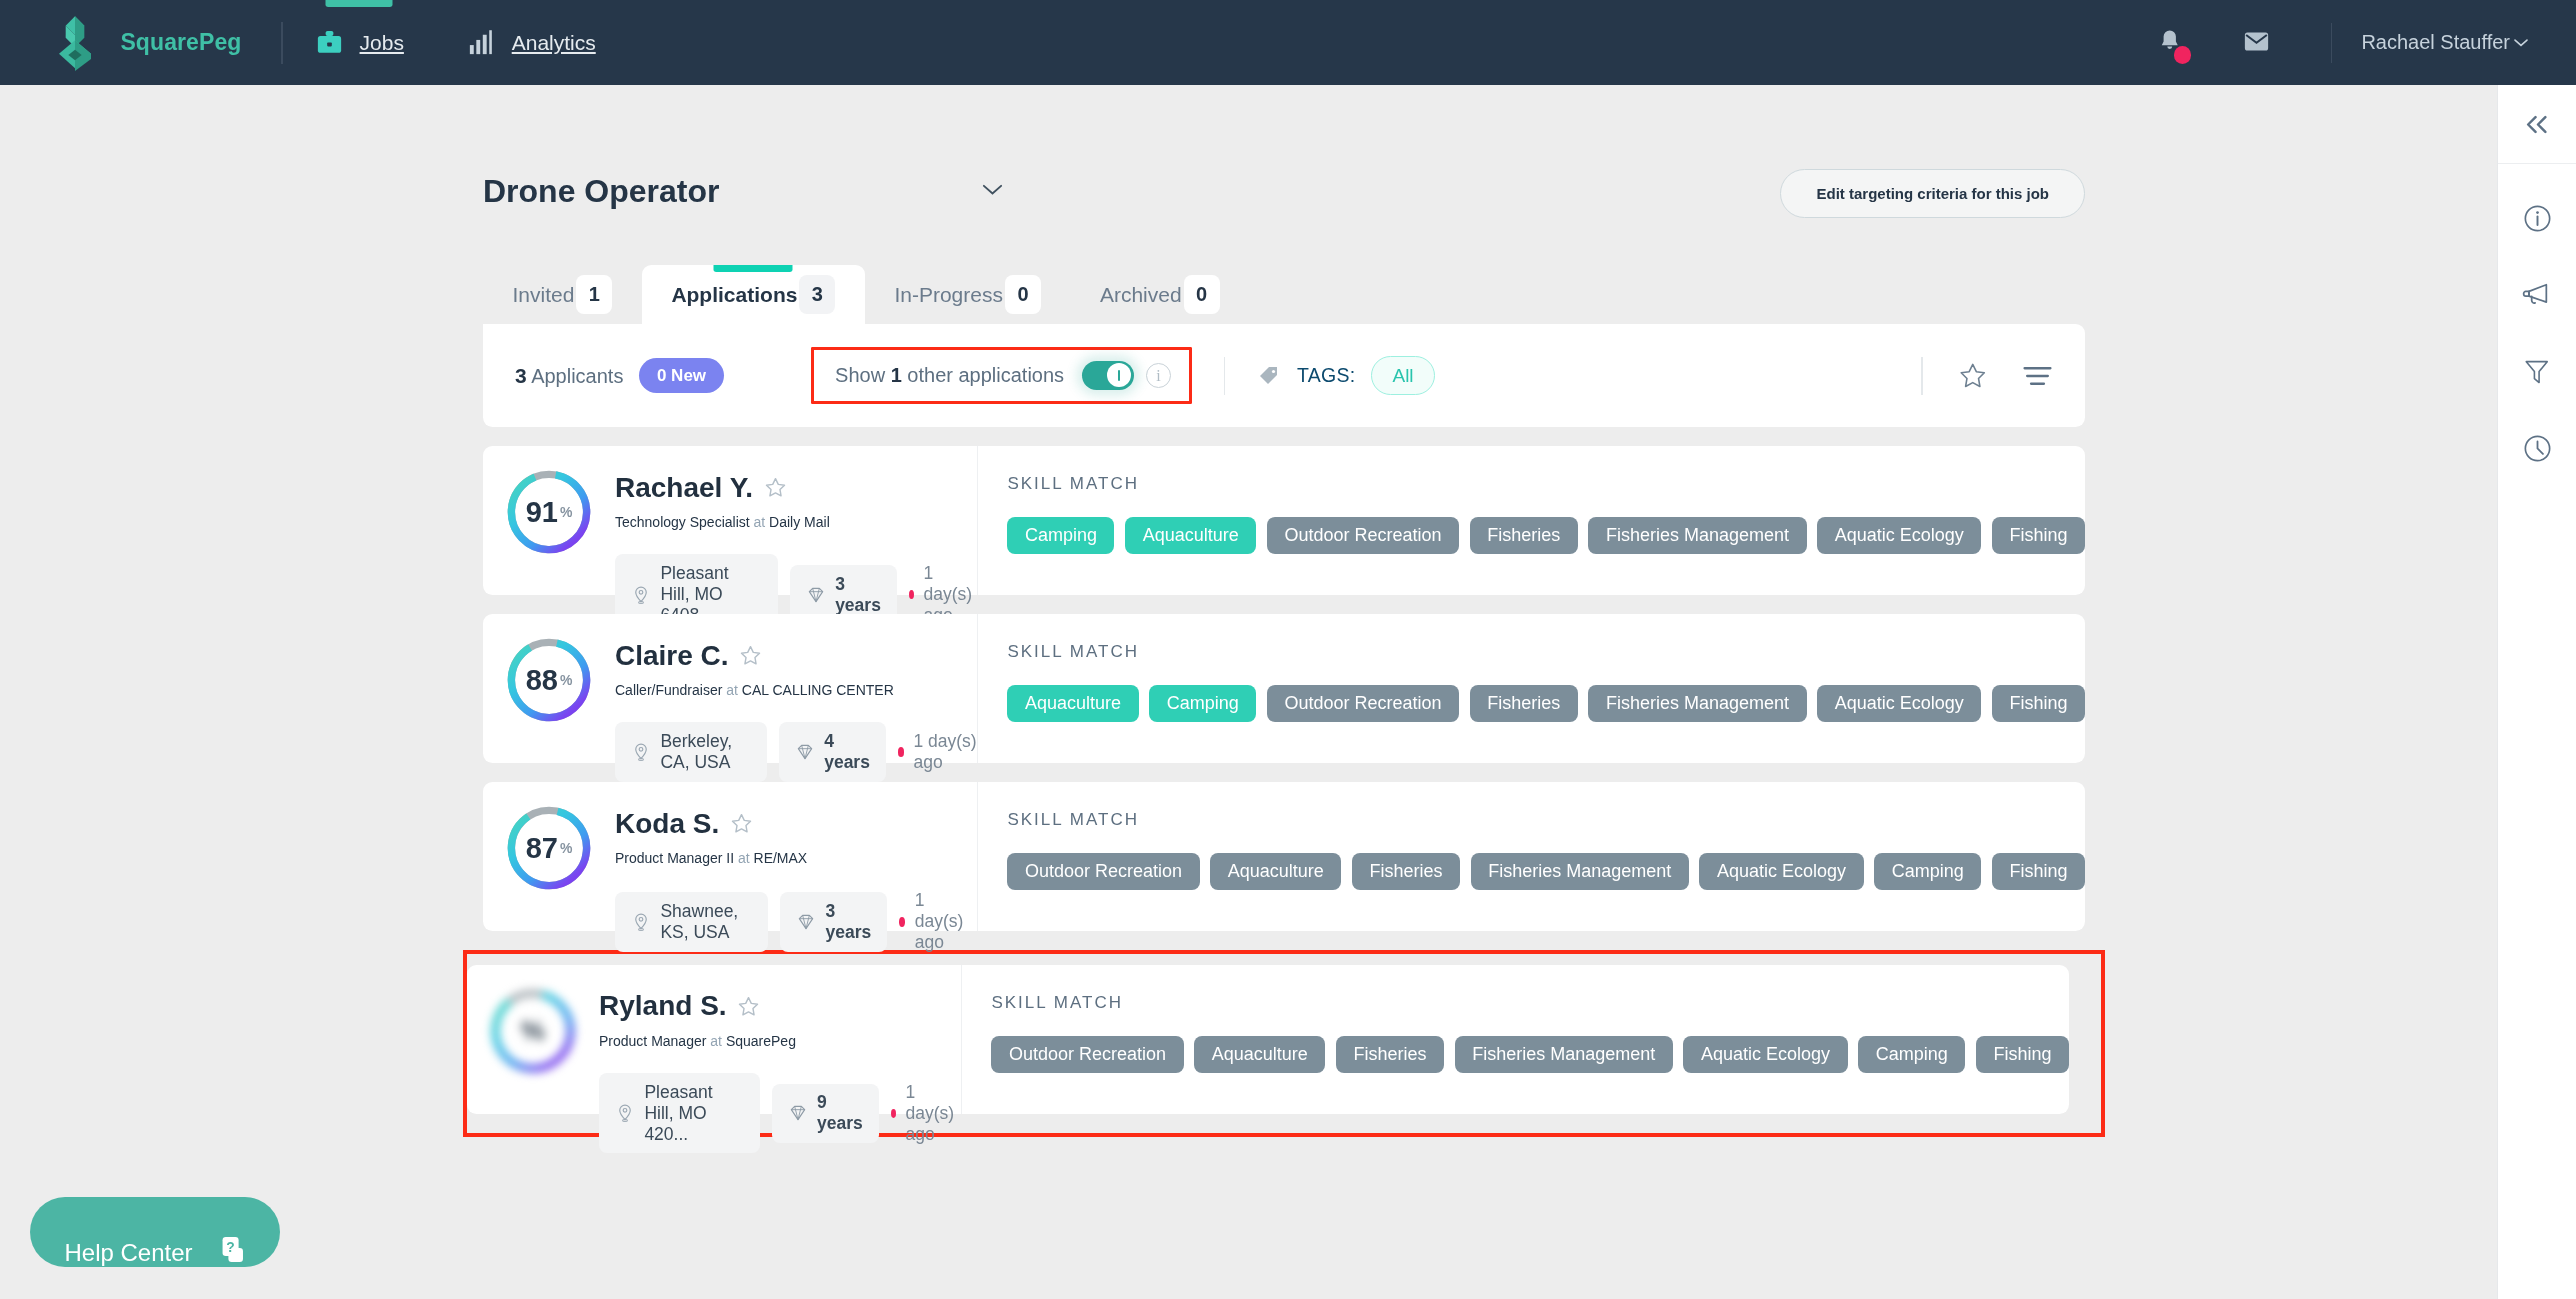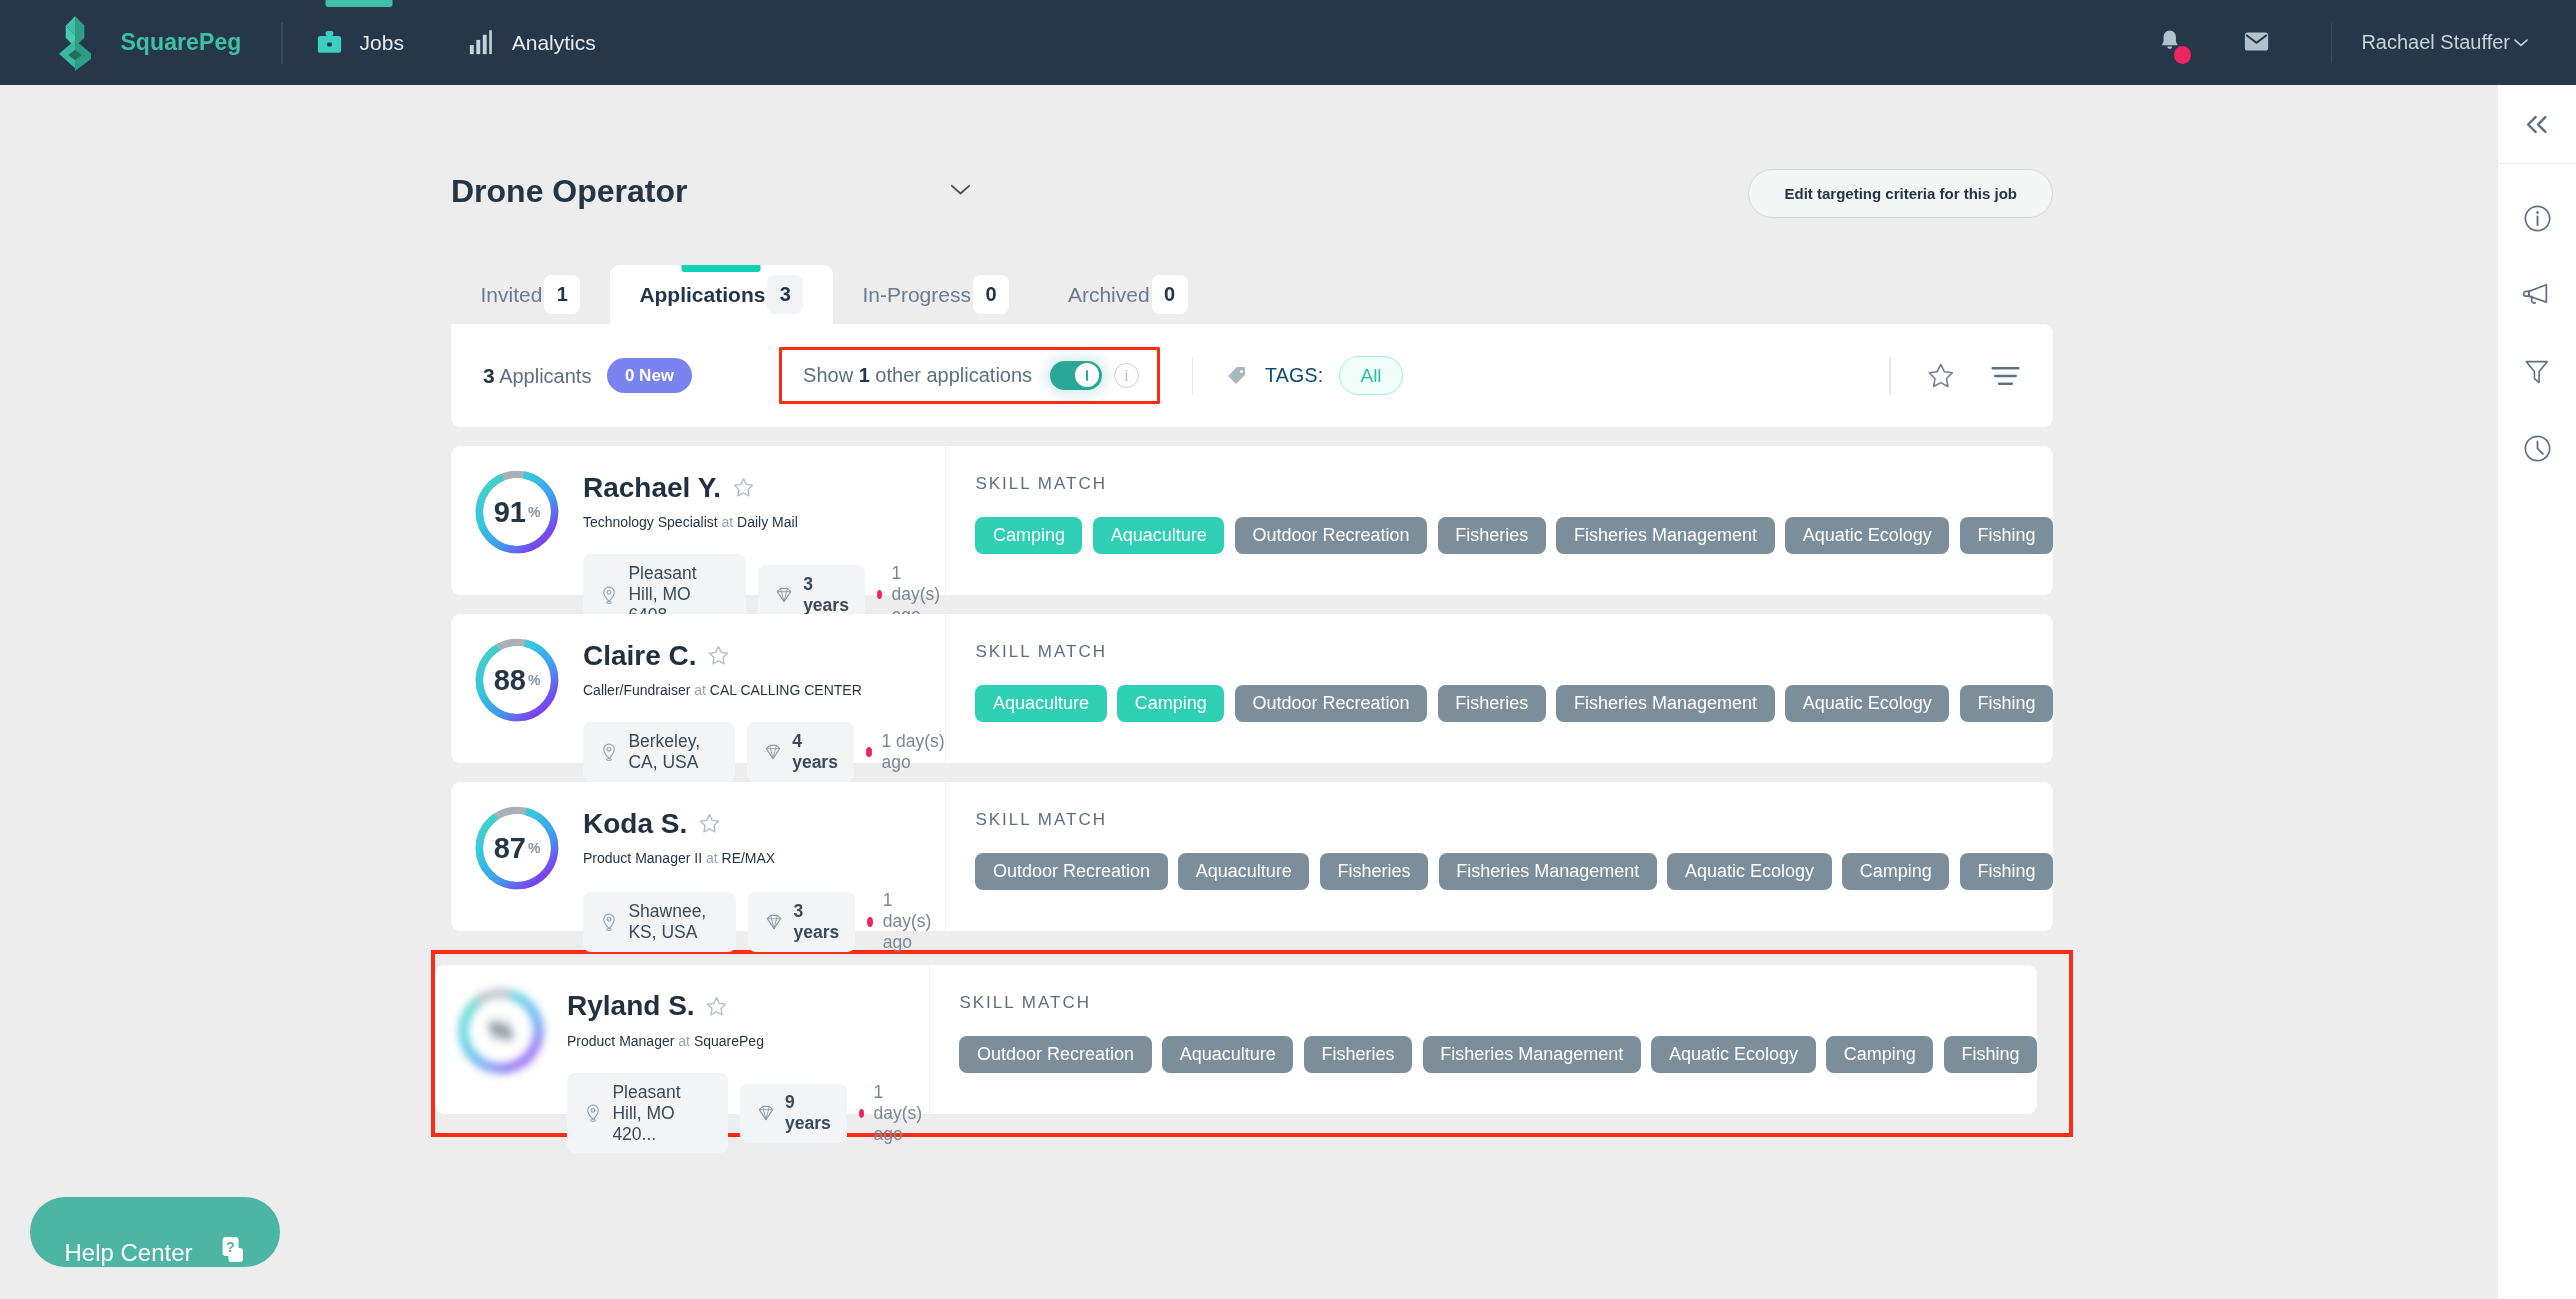--- a/index.html
+++ b/index.html
@@ -30,20 +30,21 @@
     width: 1.3px; height: 42px; background: #3b4b5e;
     margin-left: 40px; margin-right: 0px;
   }
   .nav-items { display: flex; align-items: center; height: 85px; }
   .nav-item {
     position: relative; height: 85px;
     display: flex; align-items: center; gap: 14.8px;
     padding: 0 31px;
     color: #e6ebef; font-size: 21px;
     cursor: pointer;
+    text-decoration: underline;
   }
   .nav-item.active::before {
     content: ""; position: absolute; top: 0; left: 50%;
     transform: translateX(-50%);
     width: 67px; height: 7.4px; background: #3fc0a6;
     border-radius: 0 0 2.7px 2.7px;
   }
   .nav-ico { width: 31px; height: 31px; display: block; }
 
   .topnav-right {
@@ -65,21 +66,21 @@
   .chev-small { width: 16px; height: 9.4px; display: block; }
 
   
   .page {
     position: absolute; top: 85px; left: 0;
     width: 2497px; height: 1214px;
     background: #ededed;
   }
   .panel {
     position: absolute;
-    left: 451px; top: 76px;
+    left: 483px; top: 76px;
     width: 1602px;
     background: transparent;
   }
   .job-title-row {
     display: flex; align-items: center;
     padding-left: 0; height: 60px;
   }
   .job-title {
     font-size: 32px; color: #253546; font-weight: bold;
   }

